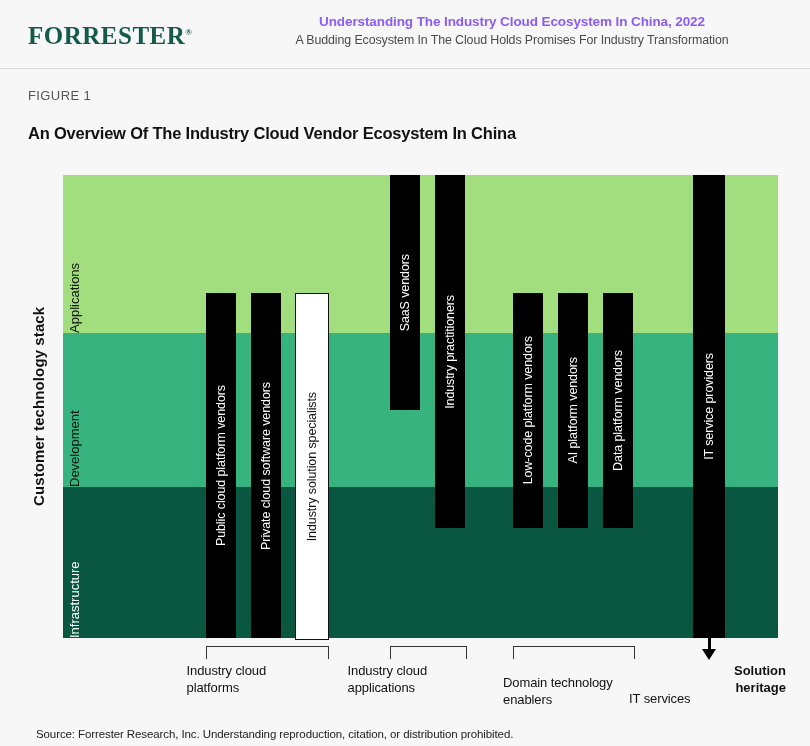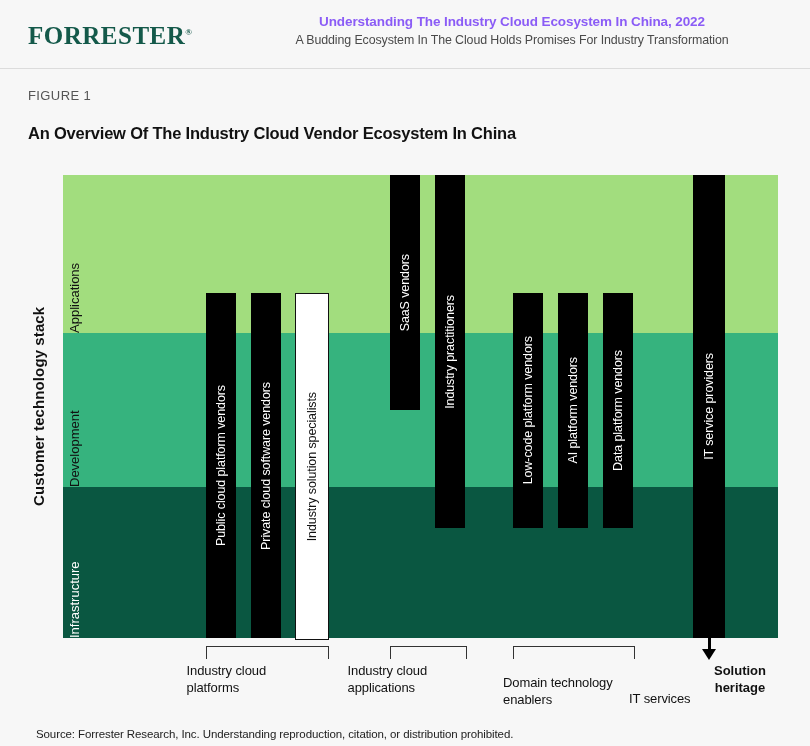--- a/index.html
+++ b/index.html
@@ -102,21 +102,21 @@
     border-top:1.5px solid #333;
     height:12px;
   }
   .xlabel{
     position:absolute;
     font-size:13px;color:#111;line-height:17px;
     letter-spacing:-0.1px;
   }
   .xaxis-title{
     position:absolute;
-    text-align:center;
+    text-align:right;
     font-size:13px;font-weight:bold;color:#111;line-height:17px;
   }
 
   .source{
     position:absolute;left:36px;top:728px;
     font-size:11.5px;color:#222;
     letter-spacing:-0.1px;
   }
 </style>
 </head>

